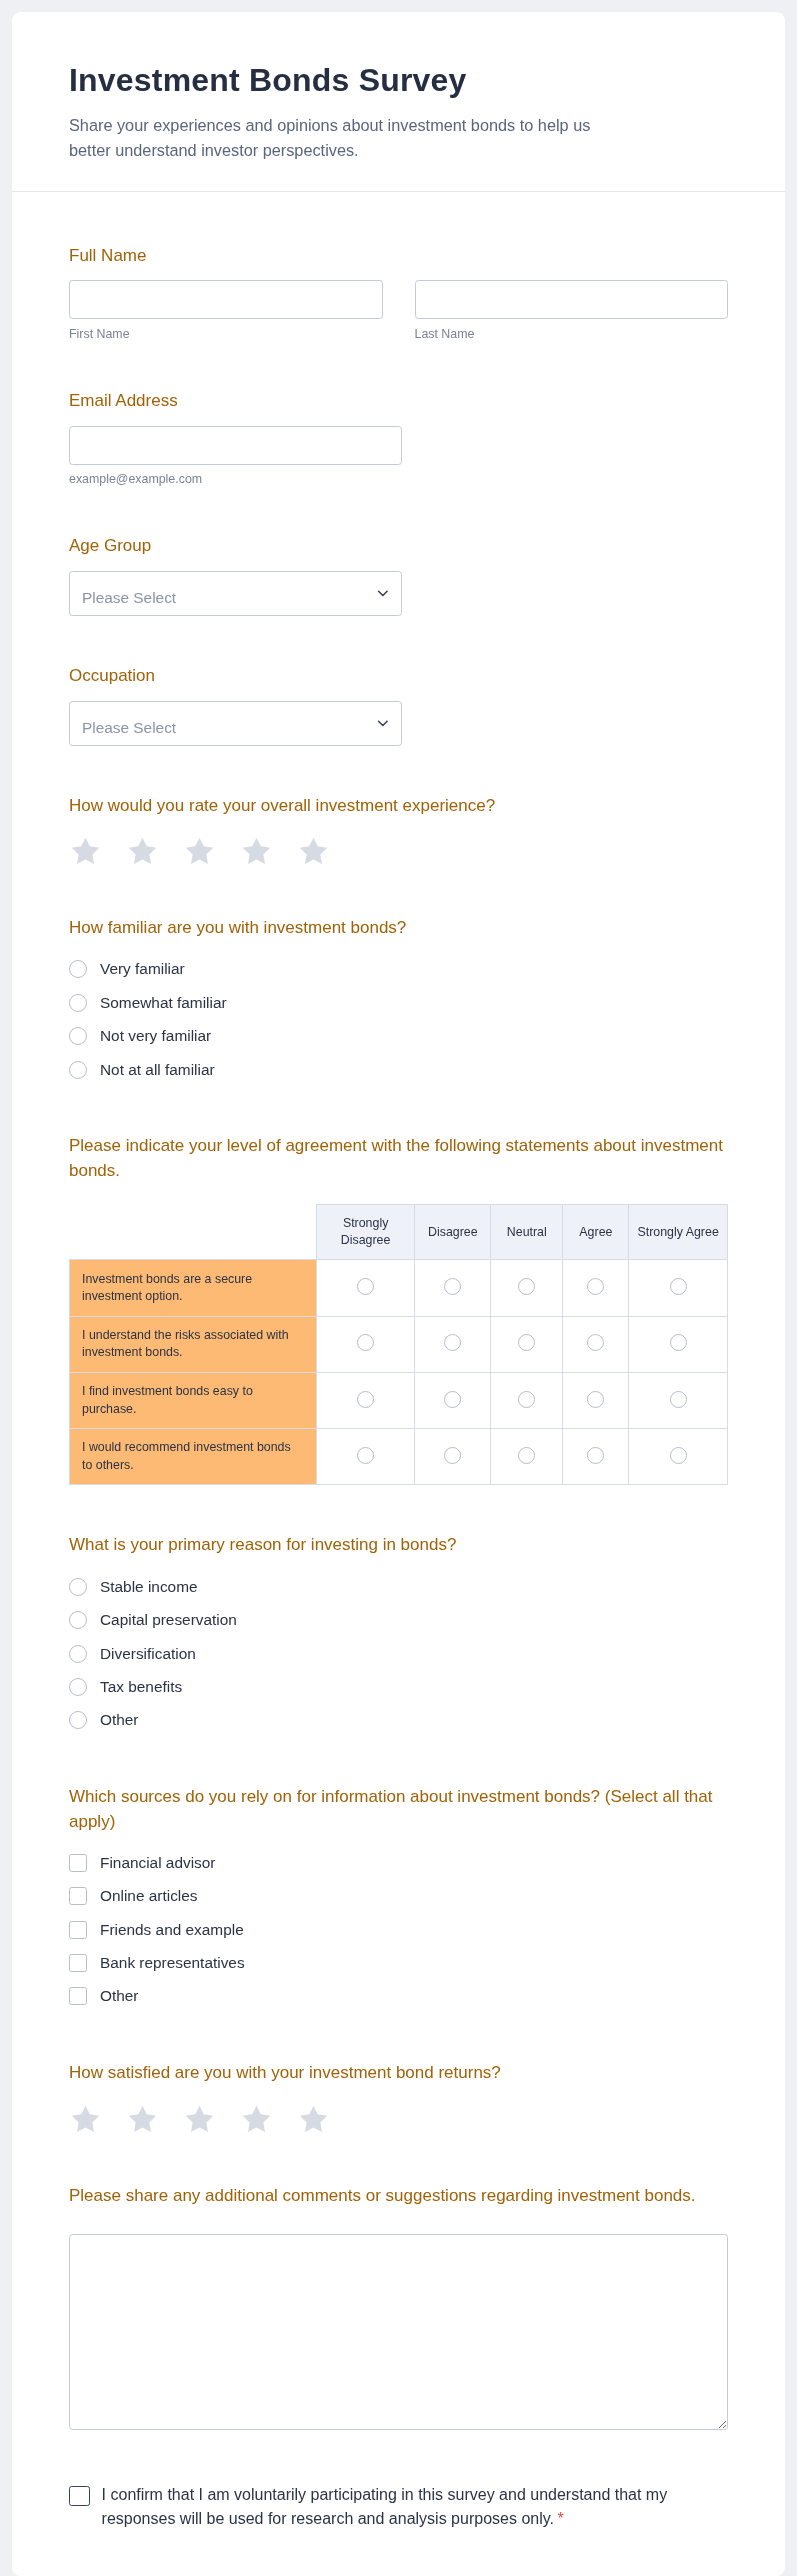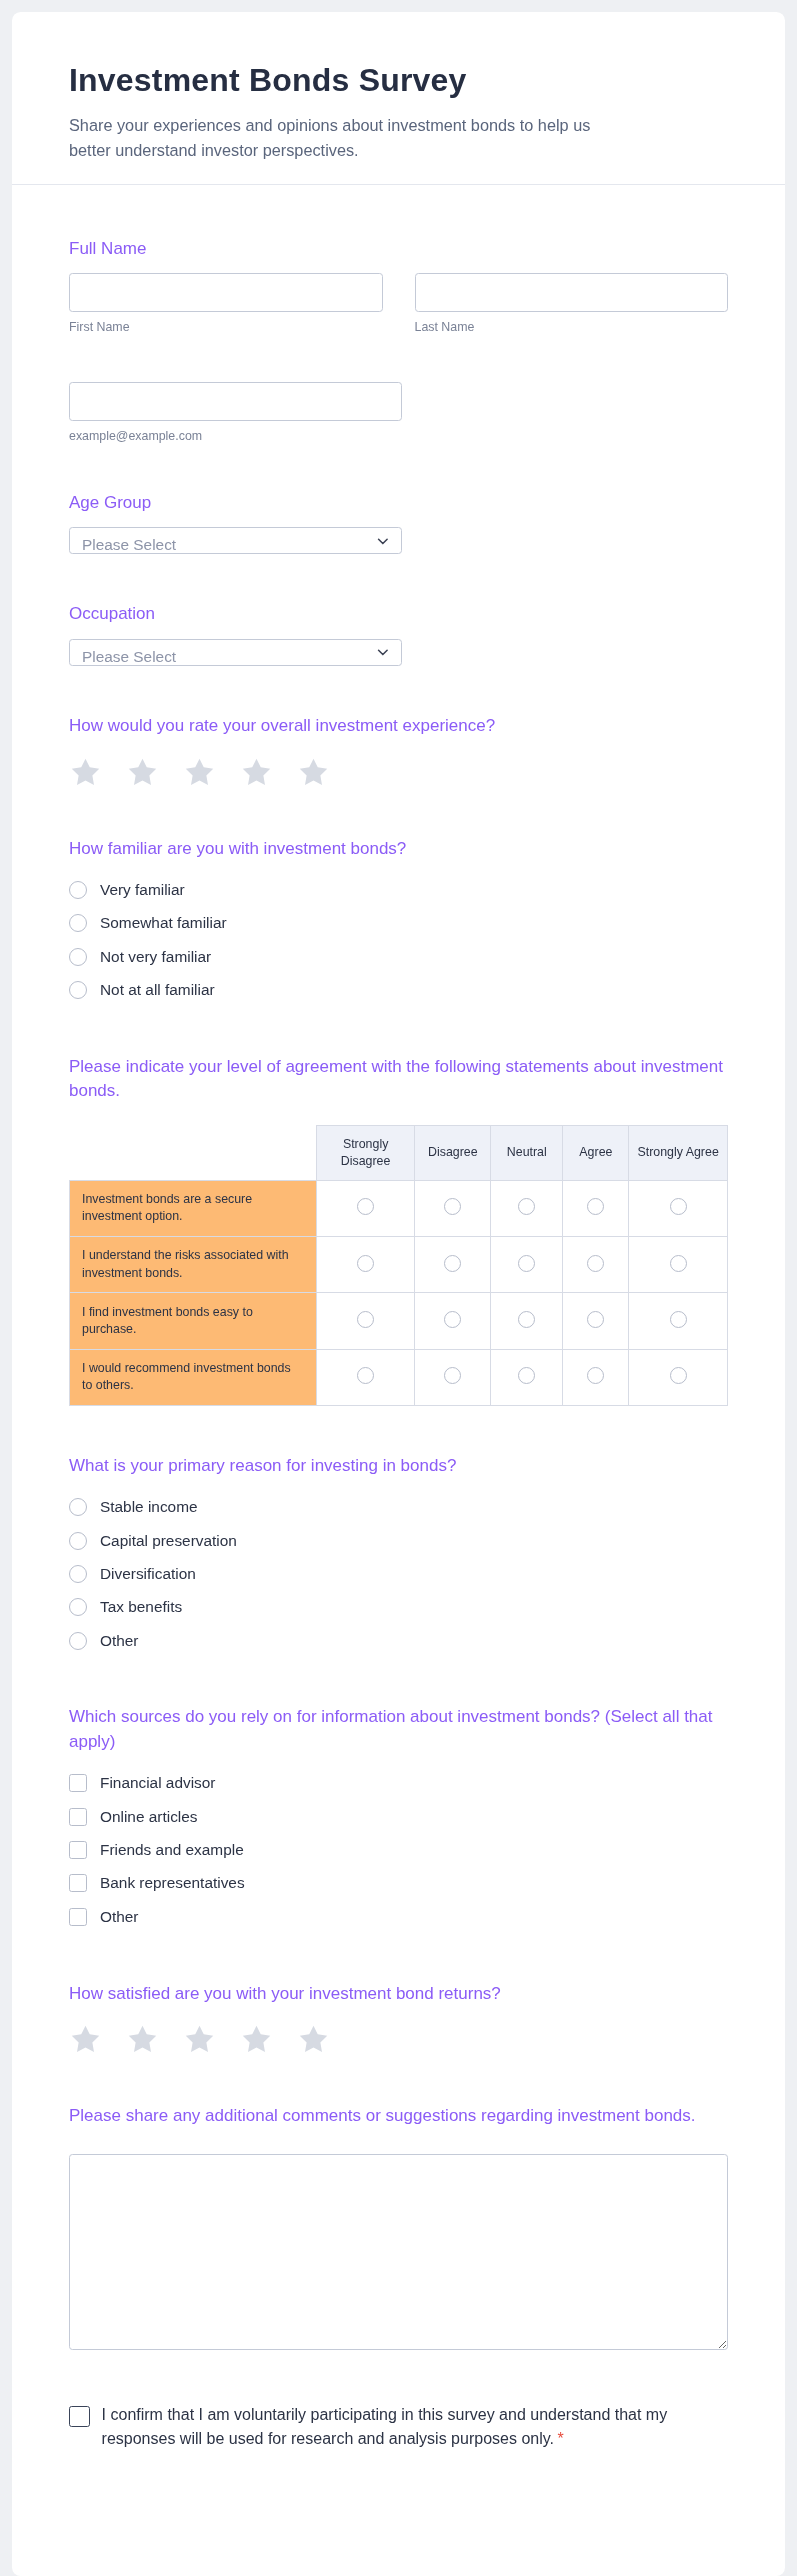--- a/index.html
+++ b/index.html
@@ -12,42 +12,42 @@
   }
   .card {
     width: 773px;
     margin: 12px auto 0;
     background: #ffffff;
     border-radius: 8.6px;
     min-height: 2564px;
     overflow: hidden;
   }
   .form-header {
-    padding: 50px 57px 21px;
+    padding: 50px 57px 28px;
     border-bottom: 0.9px solid #e4e7ee;
   }
   .form-title {
     font-size: 32px;
     font-weight: 700;
     color: #262e42;
     margin-bottom: 13.7px;
     letter-spacing: 0.2px;
   }
   .form-subtitle {
     font-size: 16.3px;
     line-height: 1.55;
     color: #5a657c;
     max-width: 566px;
   }
   .content { padding: 3.4px 57px 34px; }
   .question { margin-top: 48px; }
   .q-label {
     font-size: 17px;
     font-weight: 500;
-    color: #8b5cf6;
+    color: #a16207;
     line-height: 1.45;
     margin-bottom: 12px;
     max-width: 690px;
   }
   .sublabel {
     font-size: 12.4px;
     color: #7a8296;
     margin-top: 7.7px;
   }
   .name-row { display: flex; gap: 32px; }
@@ -61,21 +61,21 @@
     font-family: inherit;
     color: #2c3345;
     padding: 0 12px;
     background: #fff;
     outline: none;
   }
   .half { width: 333px; }
   .select-wrap { position: relative; width: 333px; }
   .select-input {
     width: 100%;
-    height: 27px;
+    height: 45px;
     border: 0.9px solid #c4cad7;
     border-radius: 3.4px;
     background: #fff;
     font-size: 15.4px;
     font-family: inherit;
     color: #8d94a8;
     padding: 8px 34px 0 12px;
     appearance: none;
     -webkit-appearance: none;
     outline: none;
@@ -205,20 +205,21 @@
           <div class="sublabel">First Name</div>
         </div>
         <div class="name-col">
           <input type="text" class="text-input" style="">
           <div class="sublabel">Last Name</div>
         </div>
       </div>
     </div>
 
     <div class="question">
+      <div class="q-label">Email Address</div>
       <input type="text" class="text-input half" style="">
       <div class="sublabel">example@example.com</div>
     </div>
 
     <div class="question">
       <div class="q-label">Age Group</div>
       <div class="select-wrap">
         <select class="select-input">
           <option>Please Select</option>
         </select>

